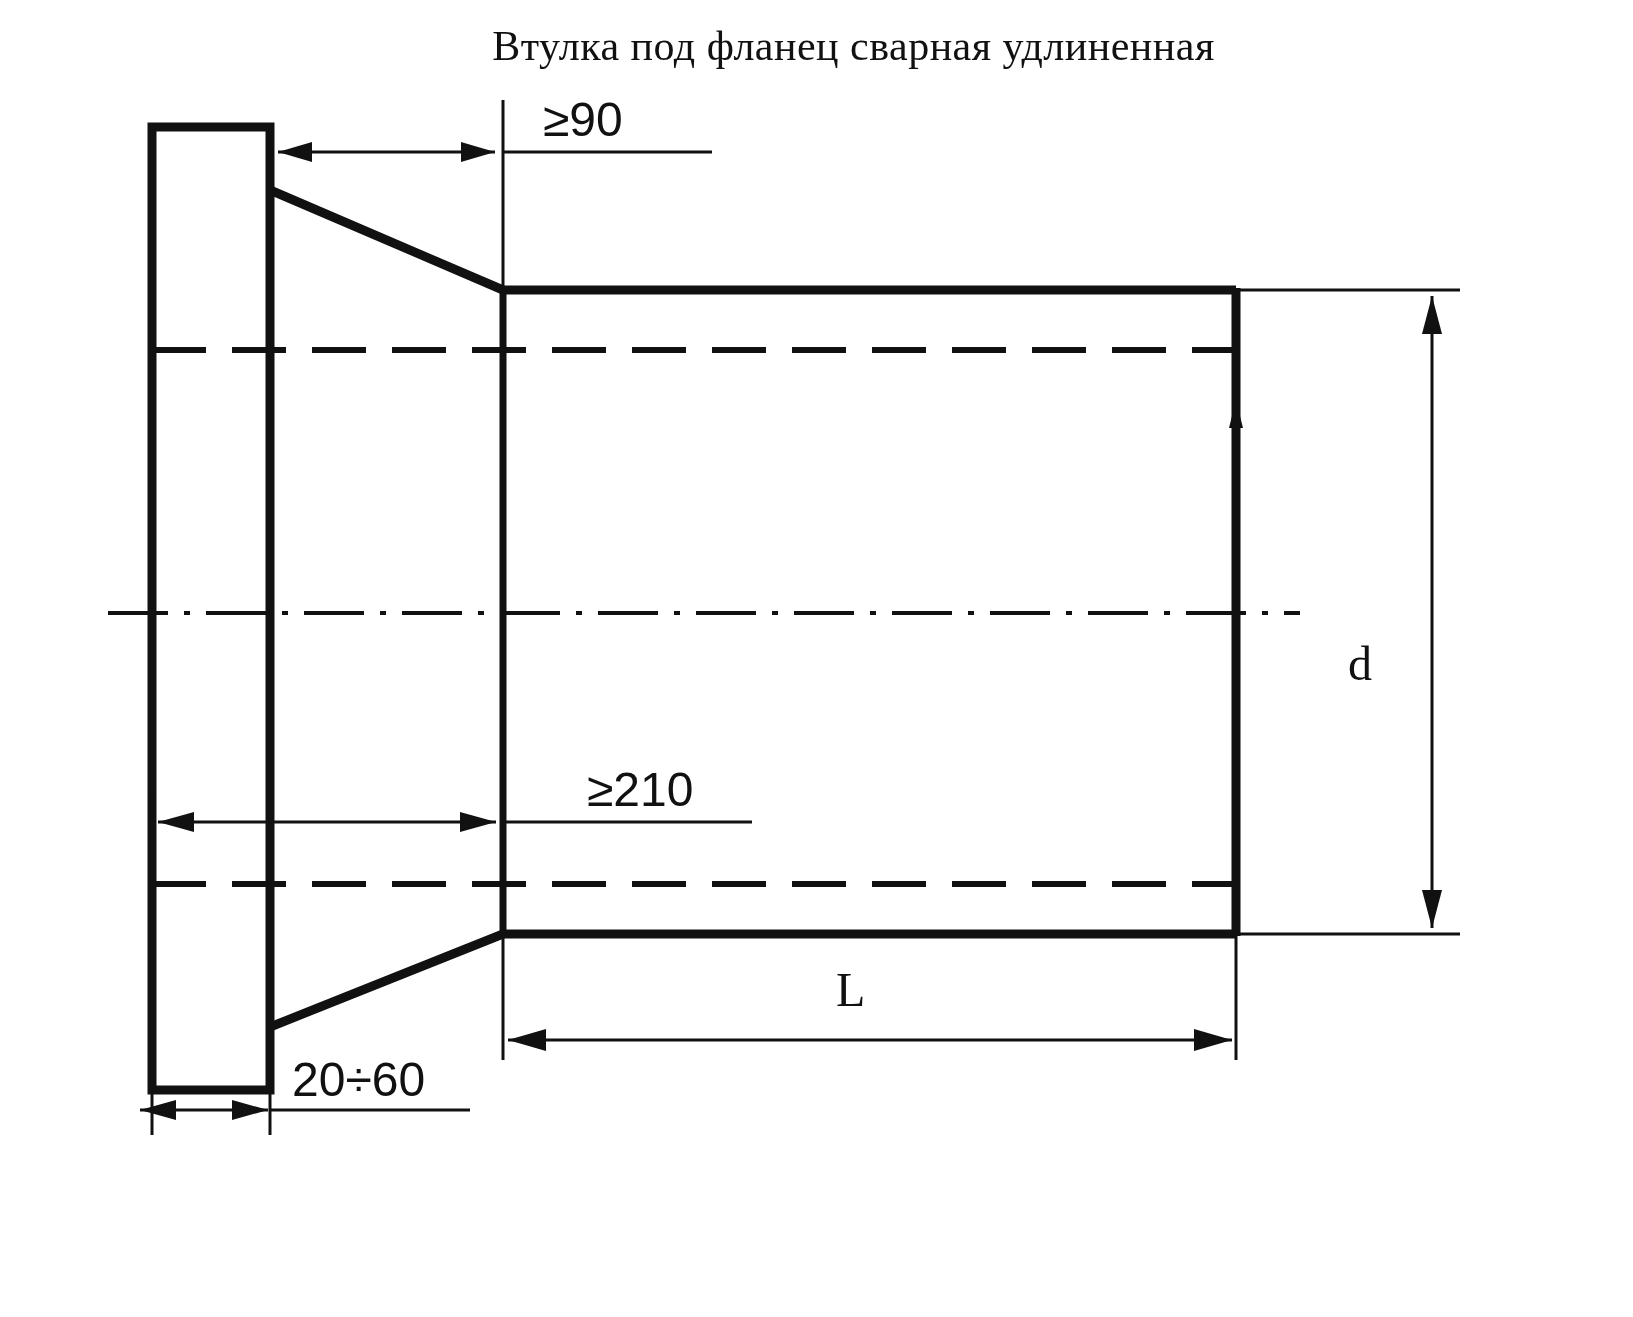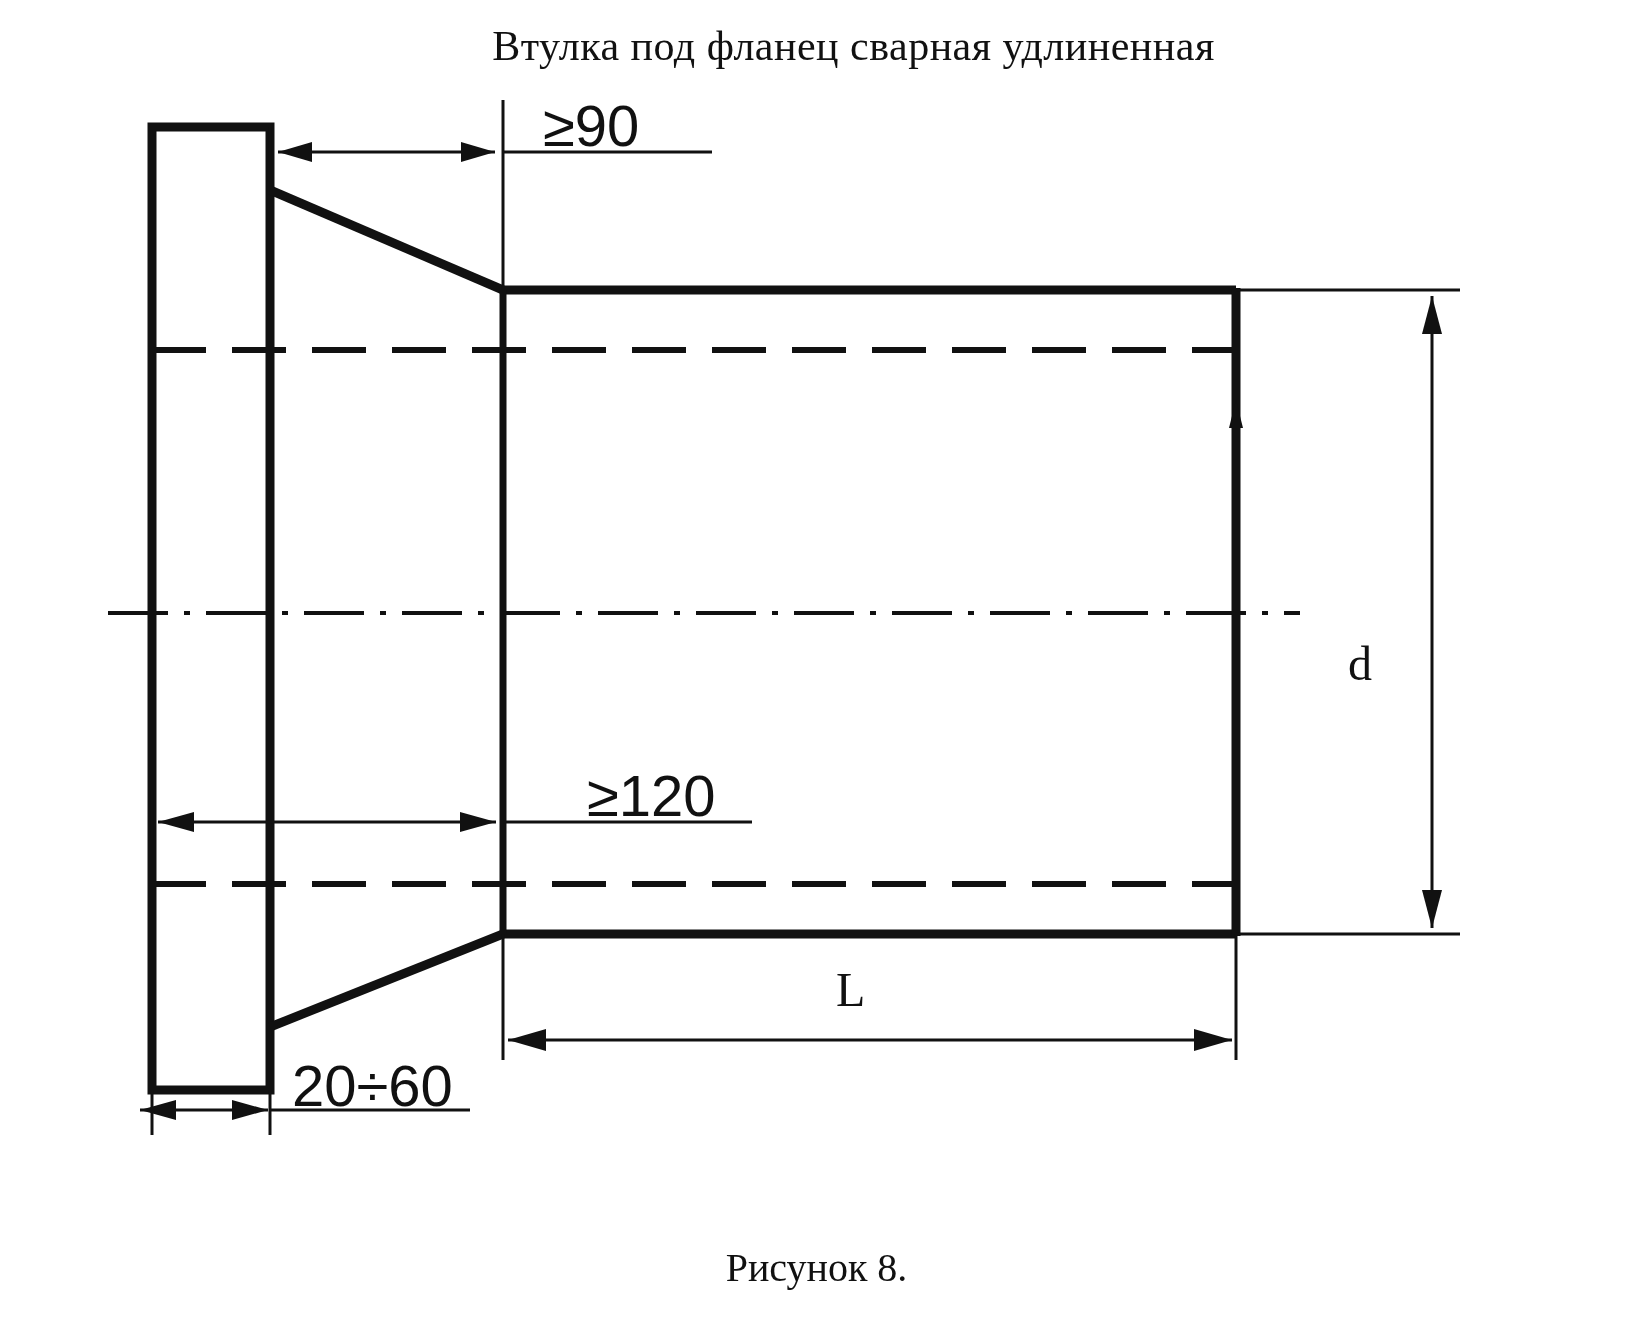--- a/index.html
+++ b/index.html
@@ -38,21 +38,21 @@
     left: 0;
     bottom: 26px;
     width: 1633px;
     text-align: center;
     font-size: 40px;
     font-family: "Liberation Serif", serif;
   }
   .dimlabel {
     position: absolute;
     font-family: "Liberation Sans", sans-serif;
-    font-size: 58px;
+    font-size: 48px;
     color: #111111;
     white-space: nowrap;
   }
   .dimlabel.serif {
     font-family: "Liberation Serif", serif;
     font-size: 48px;
   }
   svg#drawing {
     position: absolute;
     left: 0;
@@ -156,23 +156,22 @@
 
     <g>
       <line x1="1236" y1="400" x2="1236" y2="620" stroke="#111111" stroke-width="2"></line>
       <polygon points="1236,400 1229,428 1243,428" fill="#111111"></polygon>
     </g>
 
   </svg>
 
   <div class="dimlabel" style="left:543px; top:92px;">≥90</div>
 
-  <div class="dimlabel" style="left:587px; top:762px;">≥120</div>
+  <div class="dimlabel" style="left:587px; top:762px;">≥210</div>
 
   <div class="dimlabel" style="left:292px; top:1052px;">20÷60</div>
 
   <div class="dimlabel serif" style="left:1348px; top:636px;">d</div>
 
   <div class="dimlabel serif" style="left:836px; top:962px;">L</div>
 
-  <div class="caption">Рисунок 8.</div>
 
 </div>
 
 </body></html>

